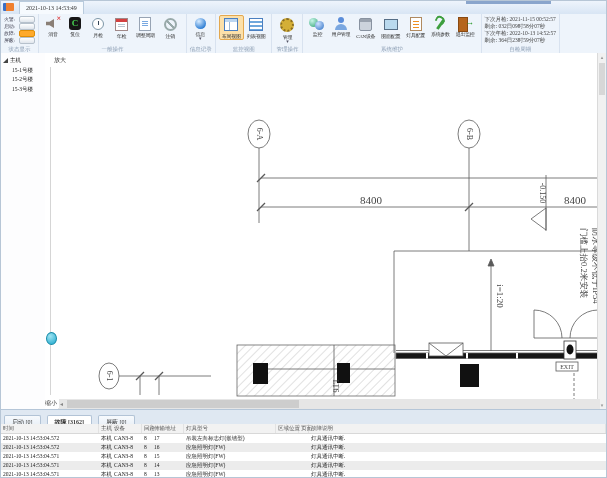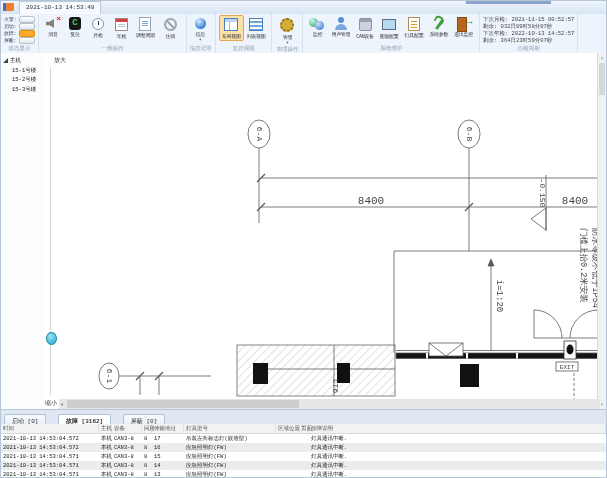--- a/index.html
+++ b/index.html
@@ -1,17 +1,17 @@
 <!DOCTYPE html>
 <html><head>
 <meta charset="utf-8">
 <style>
   html,body{margin:0;padding:0}
   #app{position:relative;width:607px;height:478px;overflow:hidden;background:#fff;
-       font-family:Liberation Mono, monospace;color:#333;
+       font-family:Liberation Serif, serif;color:#333;
        border:1px solid #b7c6d6;box-sizing:border-box}
   
   #titlebar{position:absolute;left:0;top:0;width:100%;height:13px;
             background:linear-gradient(#eef4fc,#d8e5f4);border-bottom:1px solid #c7d7e8}
   #appicon{position:absolute;left:2px;top:2px;width:11px;height:8px;
            background:linear-gradient(90deg,#3b6fc4 0 3px,#f08030 3px);border-radius:1px}
   #title-tab{position:absolute;left:18px;top:0;height:12px;padding:0 6px;
              background:#f6fafe;border:1px solid #b9cbdd;border-bottom:none;
              font-size:6px;line-height:12px;color:#333;white-space:nowrap}
   #title-accent{position:absolute;left:465px;top:0;width:85px;height:3px;background:#8aa5cc}

